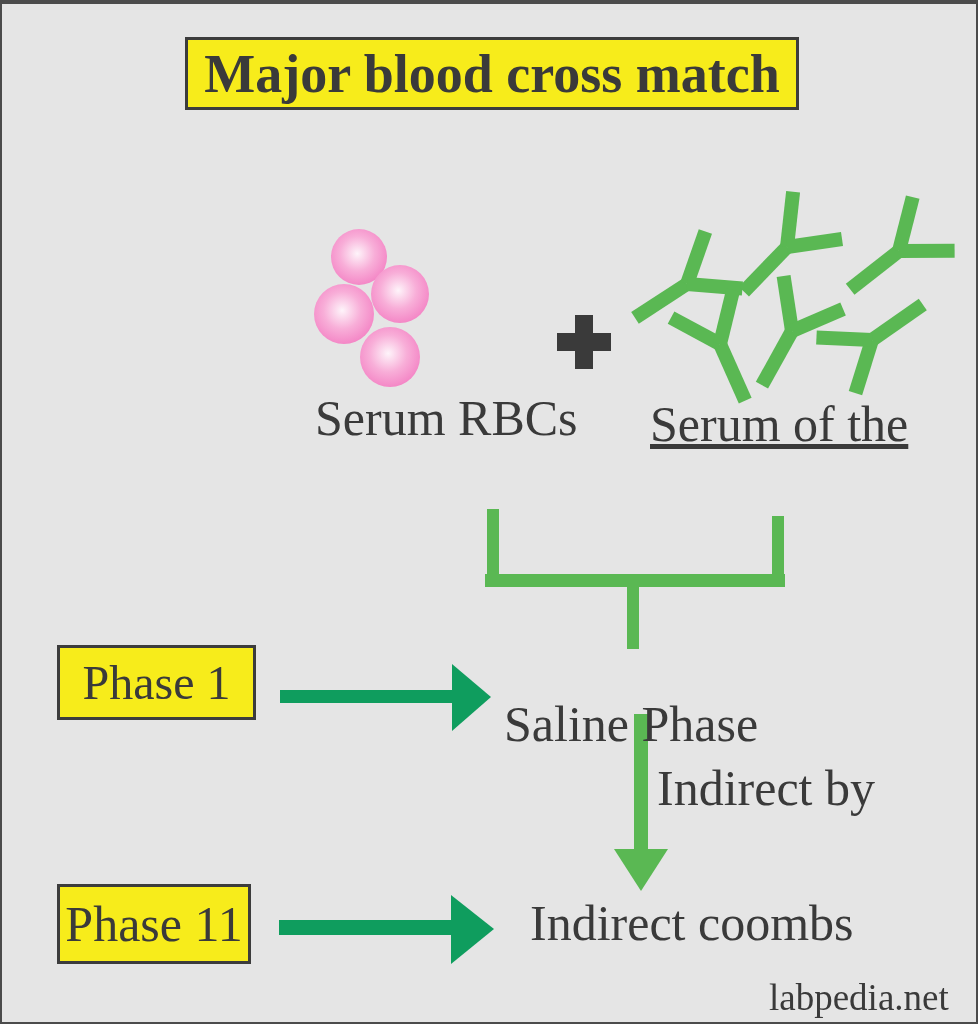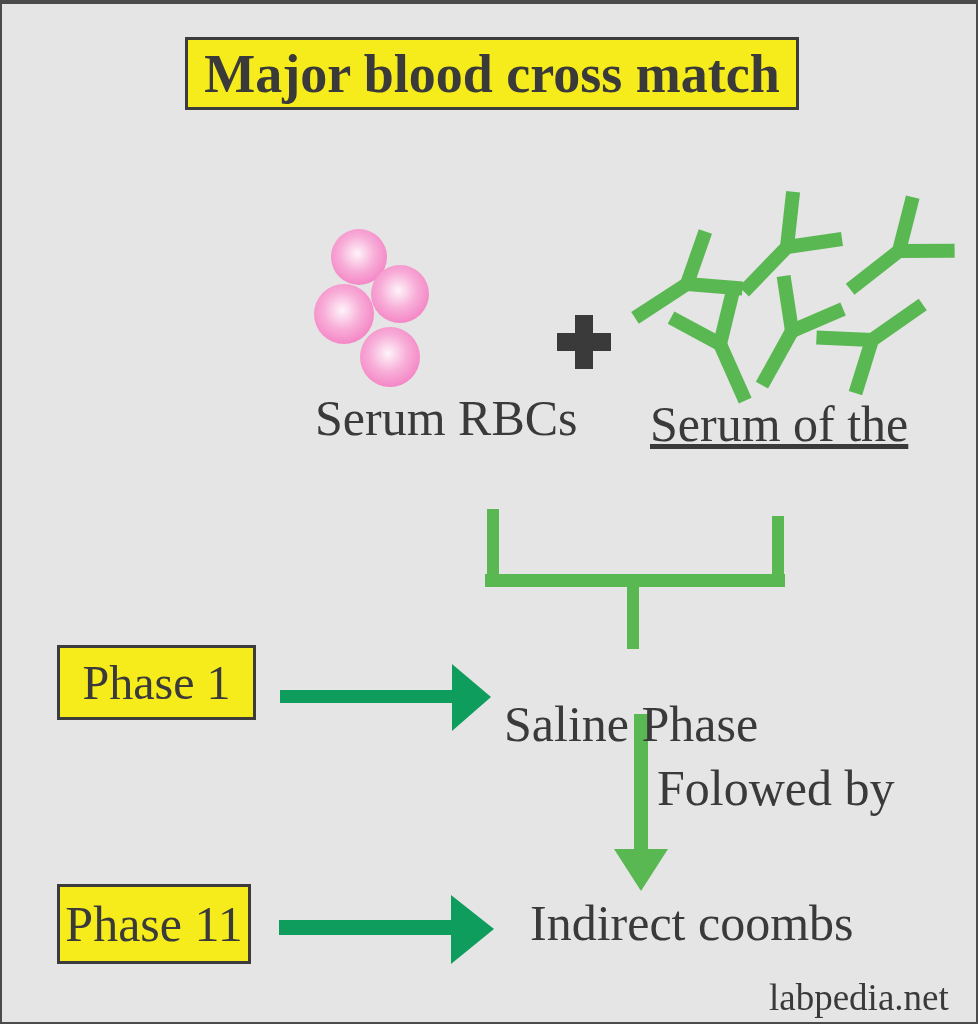--- a/index.html
+++ b/index.html
@@ -138,21 +138,21 @@
 
   <div class="label serum-label">
     <span>Serum of the</span>
   </div>
 
   <div class="yellow-box phase1-box">
     <span>Phase 1</span>
   </div>
   <div class="label saline-label">Saline Phase</div>
 
-  <div class="label followed-label">Folowed by</div>
+  <div class="label followed-label">Indirect by</div>
 
   <div class="yellow-box phase2-box">
     <span>Phase 11</span>
   </div>
   <div class="label indirect-label">Indirect coombs</div>
 
   <div class="watermark">labpedia.net</div>
 
 </div>
 

